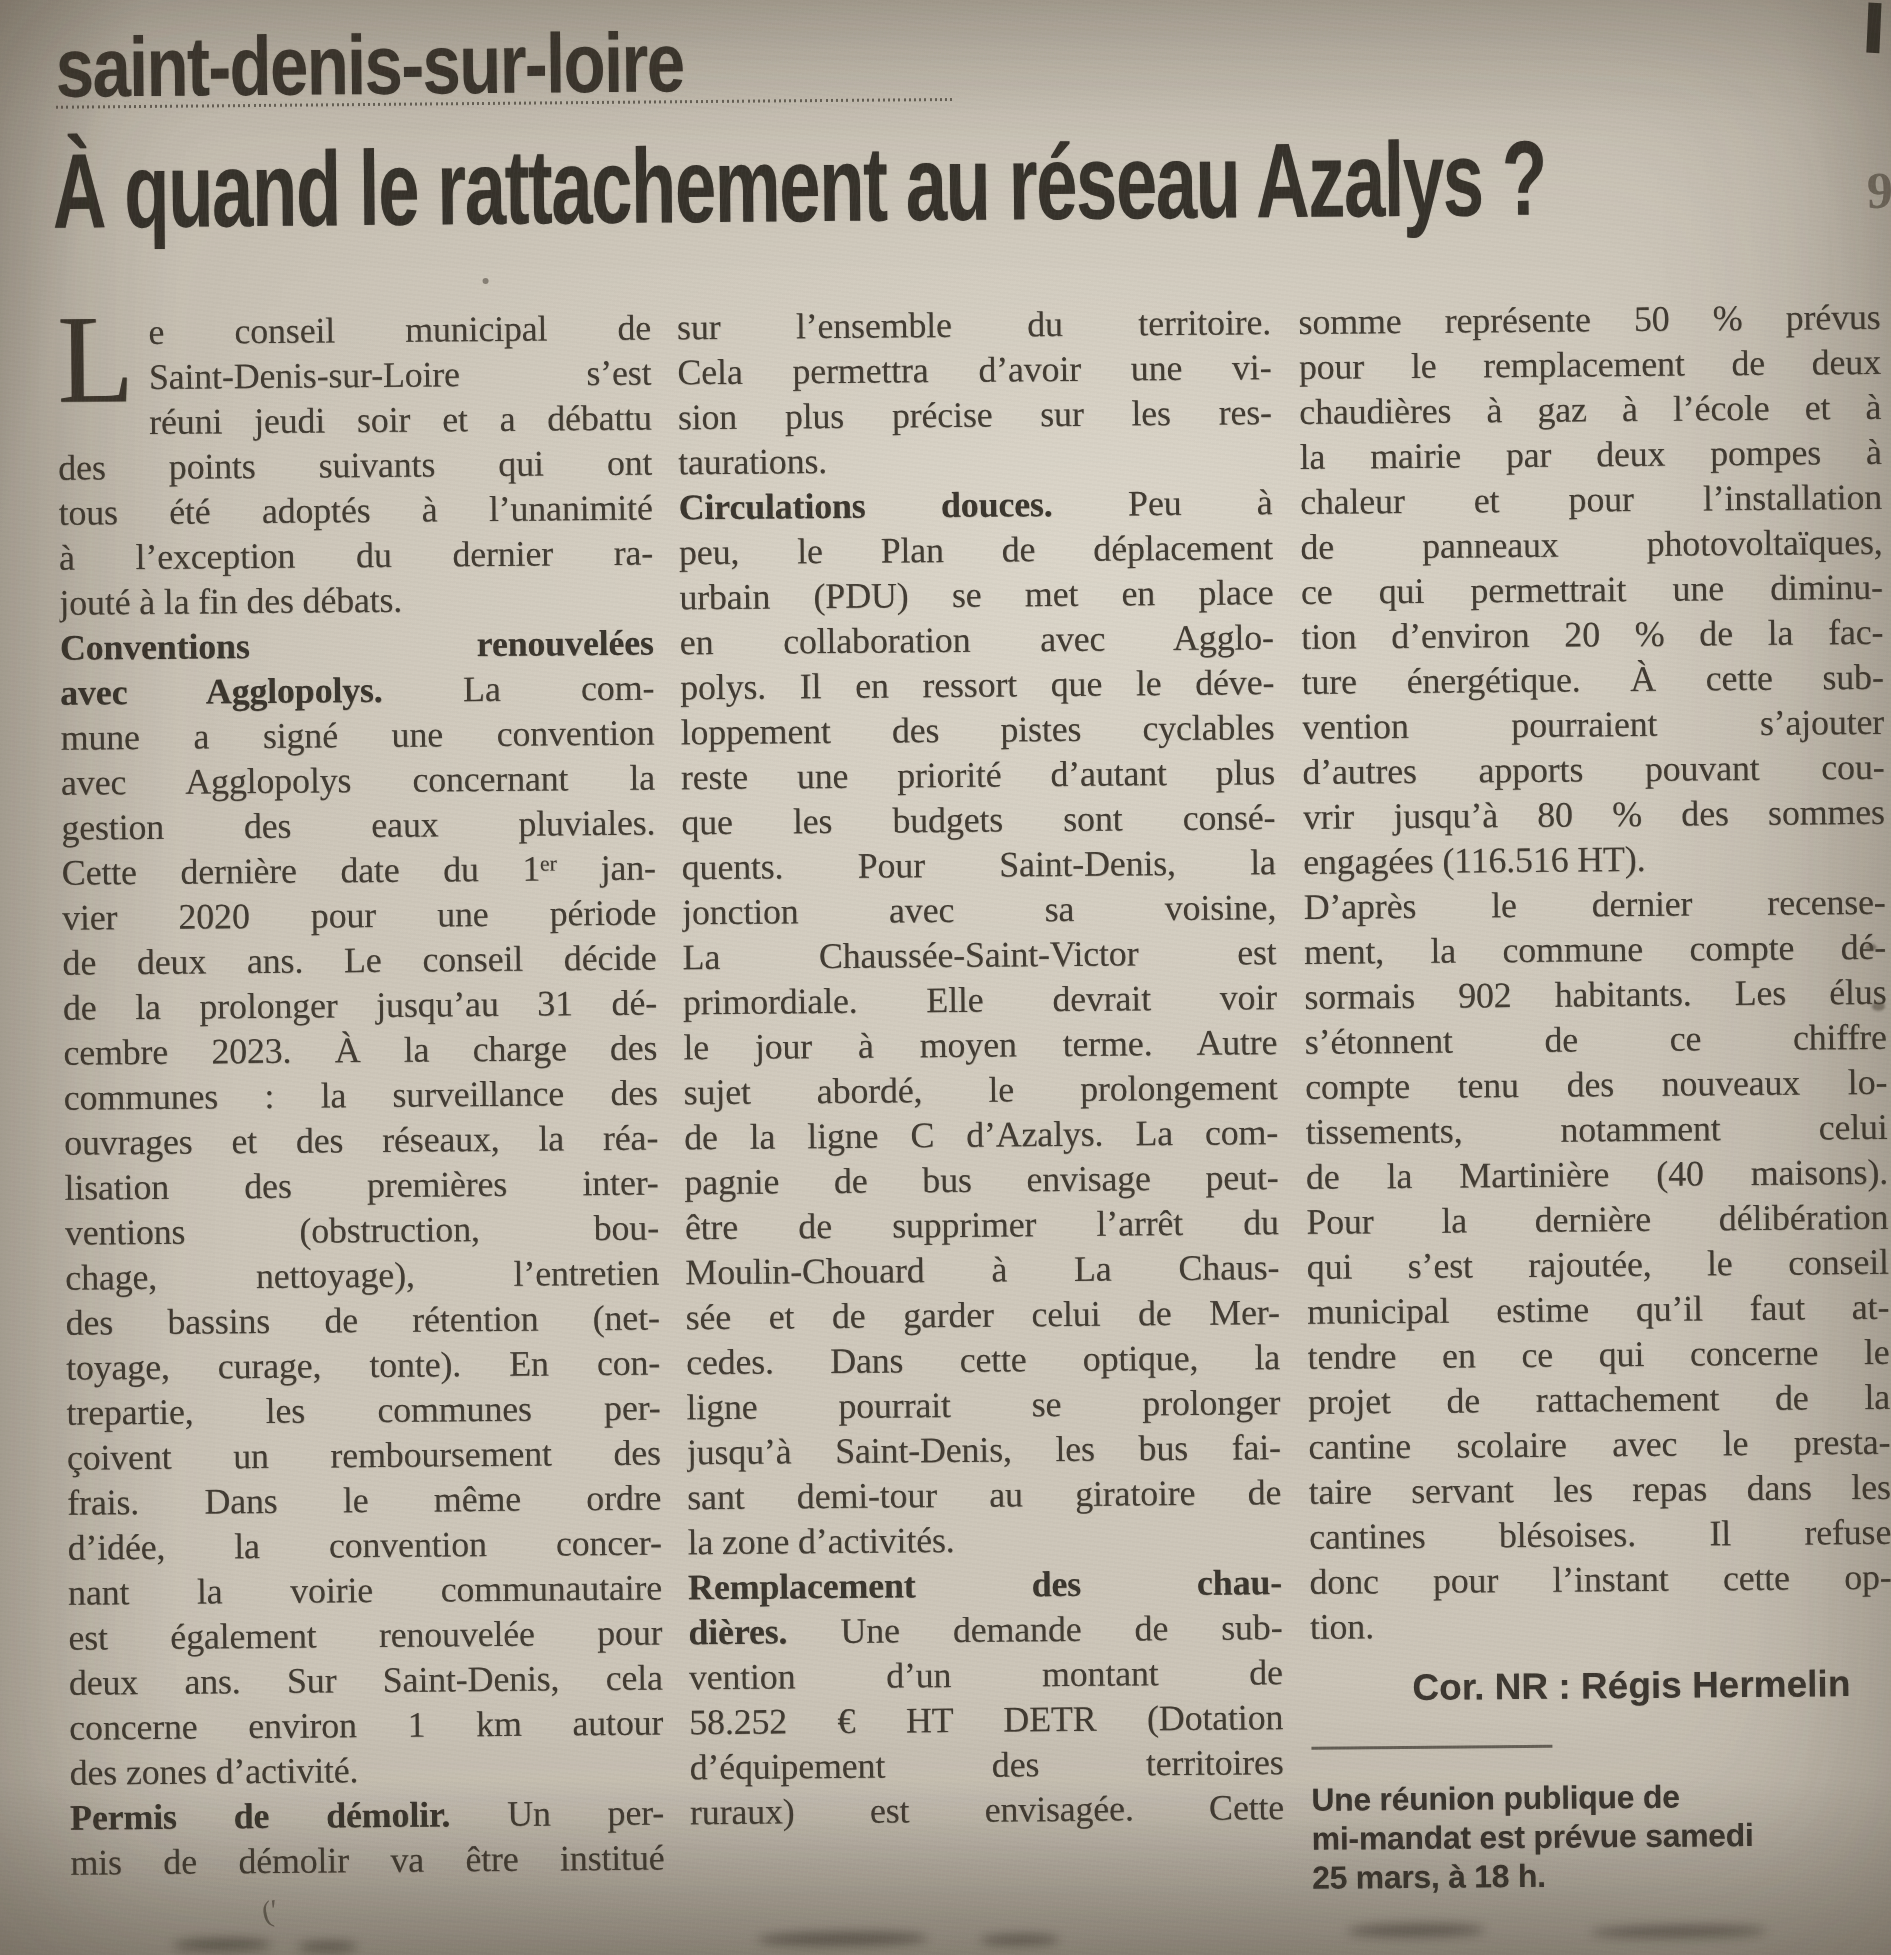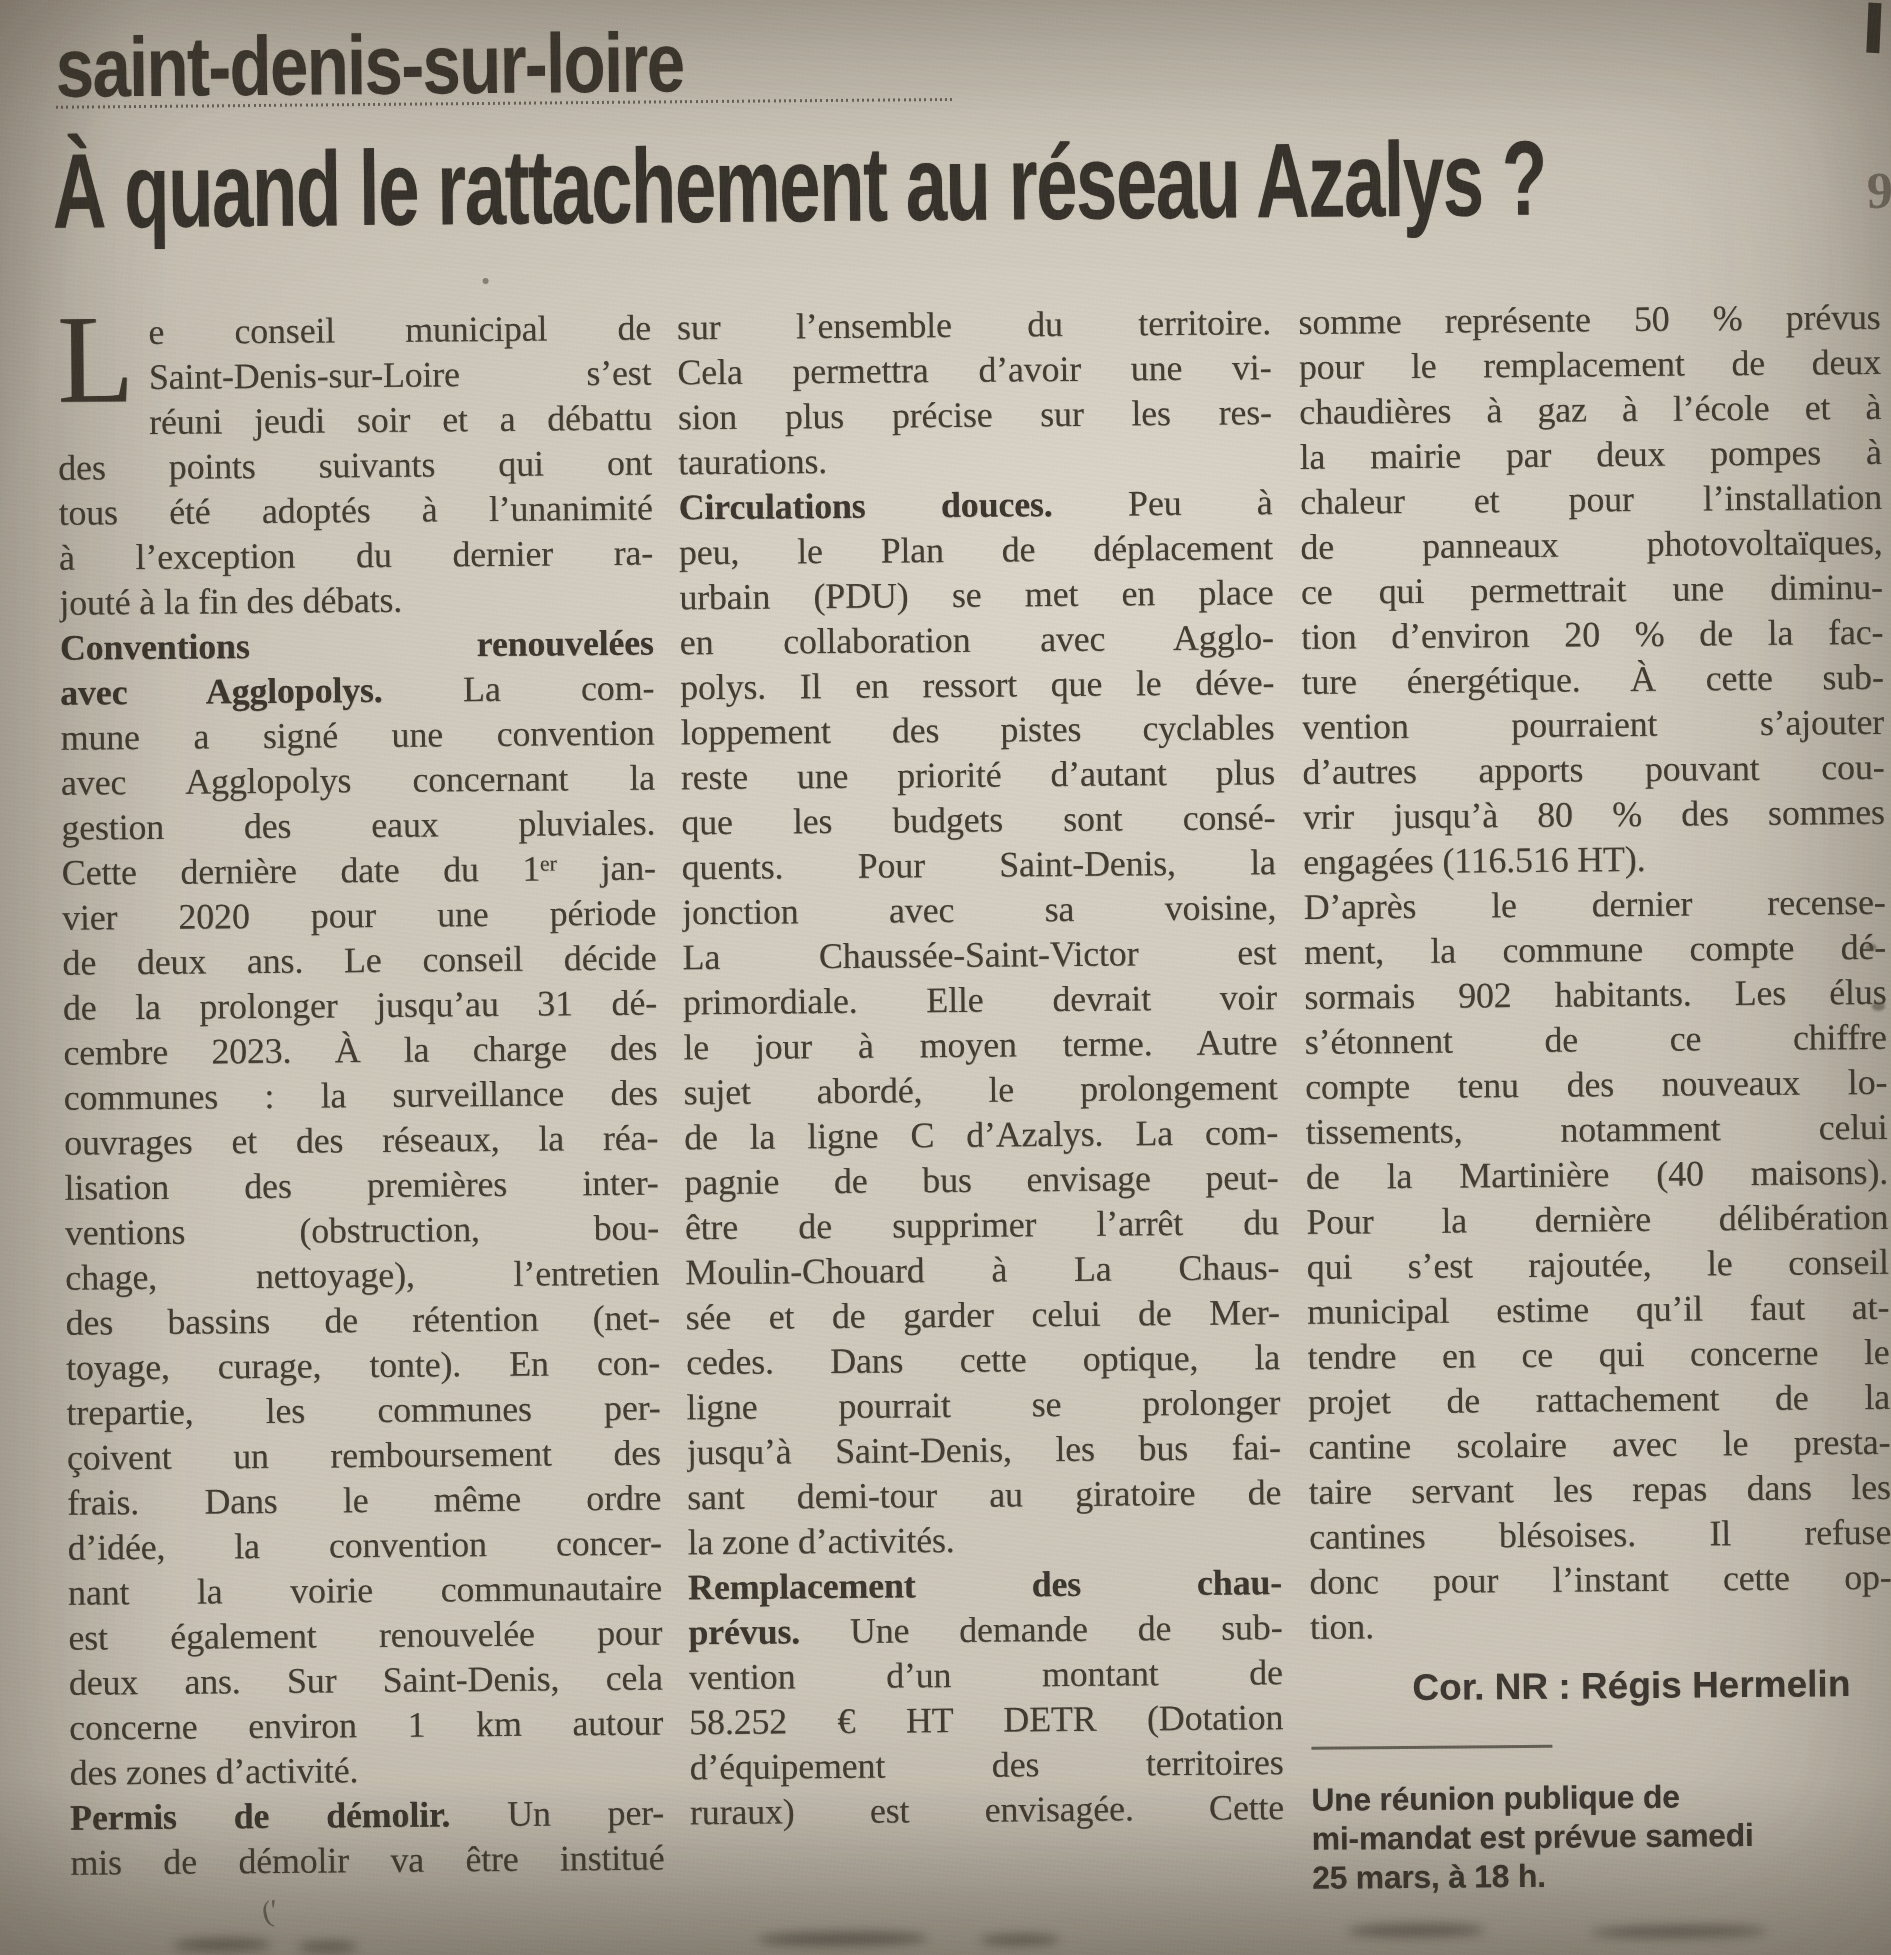--- a/index.html
+++ b/index.html
@@ -168,21 +168,21 @@
             <div class="ln">pagnie de bus envisage peut-</div>
             <div class="ln">être de supprimer l’arrêt du</div>
             <div class="ln">Moulin-Chouard à La Chaus-</div>
             <div class="ln">sée et de garder celui de Mer-</div>
             <div class="ln">cedes. Dans cette optique, la</div>
             <div class="ln">ligne pourrait se prolonger</div>
             <div class="ln">jusqu’à Saint-Denis, les bus fai-</div>
             <div class="ln">sant demi-tour au giratoire de</div>
             <div class="ln end">la zone d’activités.</div>
             <div class="ln"><b>Remplacement des chau-</b></div>
-            <div class="ln"><b>prévus.</b> Une demande de sub-</div>
+            <div class="ln"><b>dières.</b> Une demande de sub-</div>
             <div class="ln">vention d’un montant de</div>
             <div class="ln">58.252 € HT DETR (Dotation</div>
             <div class="ln">d’équipement des territoires</div>
             <div class="ln">ruraux) est envisagée. Cette</div>
           </div>
       </div>
       <div class="col c3">
         <div class="lines">
             <div class="ln">somme représente 50 % prévus</div>
             <div class="ln">pour le remplacement de deux</div>

